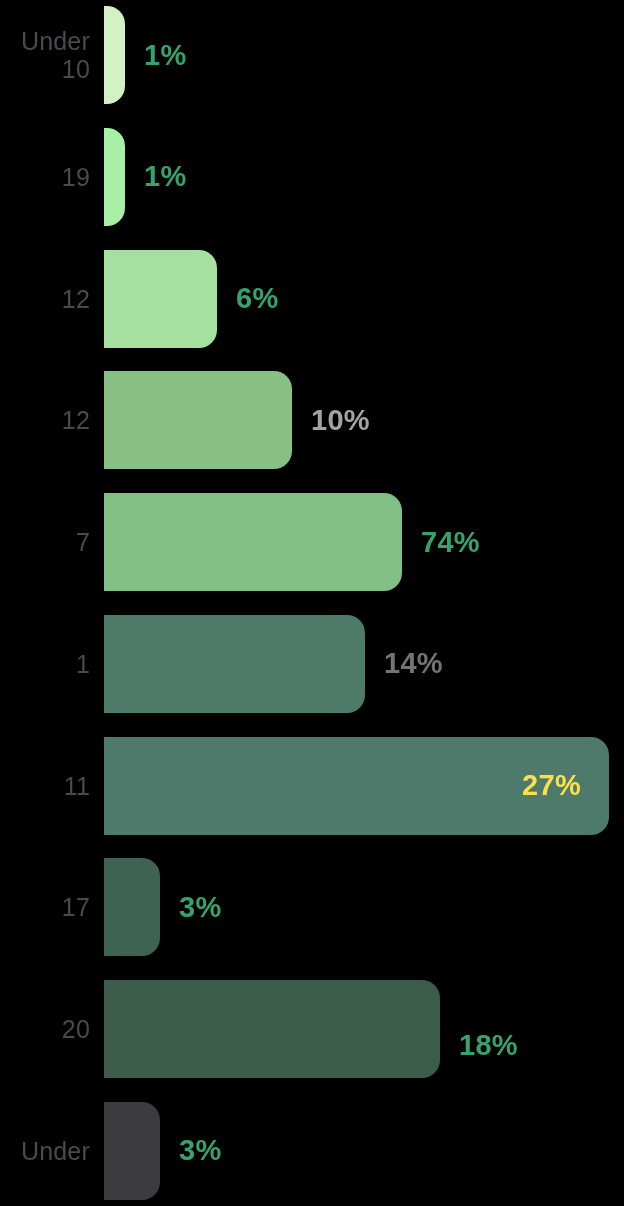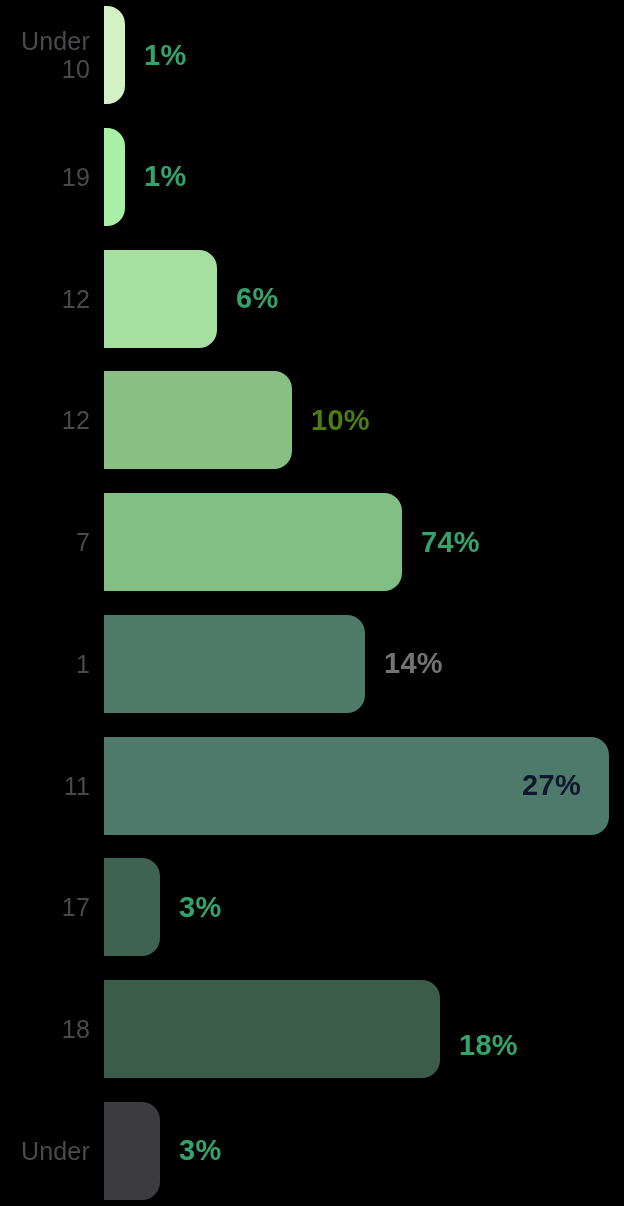--- a/index.html
+++ b/index.html
@@ -90,54 +90,54 @@
       <div class="cat-label">12</div>
       <div class="bar-area">
         <div class="bar" style="width: 113px; background: rgb(166, 224, 160);"></div>
         <span class="value outside" style="color: rgb(53, 163, 108);">6%</span>
       </div>
     </div>
     <div class="row">
       <div class="cat-label">12</div>
       <div class="bar-area">
         <div class="bar" style="width: 188px; background: rgb(136, 191, 133);"></div>
-        <span class="value outside" style="color: #4d7c0f;">10%</span>
+        <span class="value outside" style="color: #a3a3a3;">10%</span>
       </div>
     </div>
     <div class="row">
       <div class="cat-label">7</div>
       <div class="bar-area">
         <div class="bar" style="width: 298px; background: rgb(130, 191, 133);"></div>
         <span class="value outside" style="color: rgb(53, 163, 108);">74%</span>
       </div>
     </div>
     <div class="row">
       <div class="cat-label">1</div>
       <div class="bar-area">
         <div class="bar" style="width: 261px; background: rgb(78, 122, 106);"></div>
         <span class="value outside" style="color: #737373;">14%</span>
       </div>
     </div>
     <div class="row">
       <div class="cat-label">11</div>
       <div class="bar-area">
         <div class="bar" style="width: 505px; background: rgb(77, 122, 107);">
-          <span class="value inside" style="color: #0f172a;">27%</span>
+          <span class="value inside" style="color: #fde047;">27%</span>
         </div>
       </div>
     </div>
     <div class="row">
       <div class="cat-label">17</div>
       <div class="bar-area">
         <div class="bar" style="width: 56px; background: rgb(63, 99, 82);"></div>
         <span class="value outside" style="color: rgb(53, 163, 108);">3%</span>
       </div>
     </div>
     <div class="row">
-      <div class="cat-label">18</div>
+      <div class="cat-label">20</div>
       <div class="bar-area">
         <div class="bar" style="width: 336px; background: rgb(59, 92, 75);"></div>
         <span class="value outside" style="color: rgb(53, 163, 108); margin-top: 32px;">18%</span>
       </div>
     </div>
     <div class="row">
       <div class="cat-label">Under</div>
       <div class="bar-area">
         <div class="bar" style="width: 56px; background: rgb(60, 60, 62);"></div>
         <span class="value outside" style="color: rgb(53, 163, 108);">3%</span>

